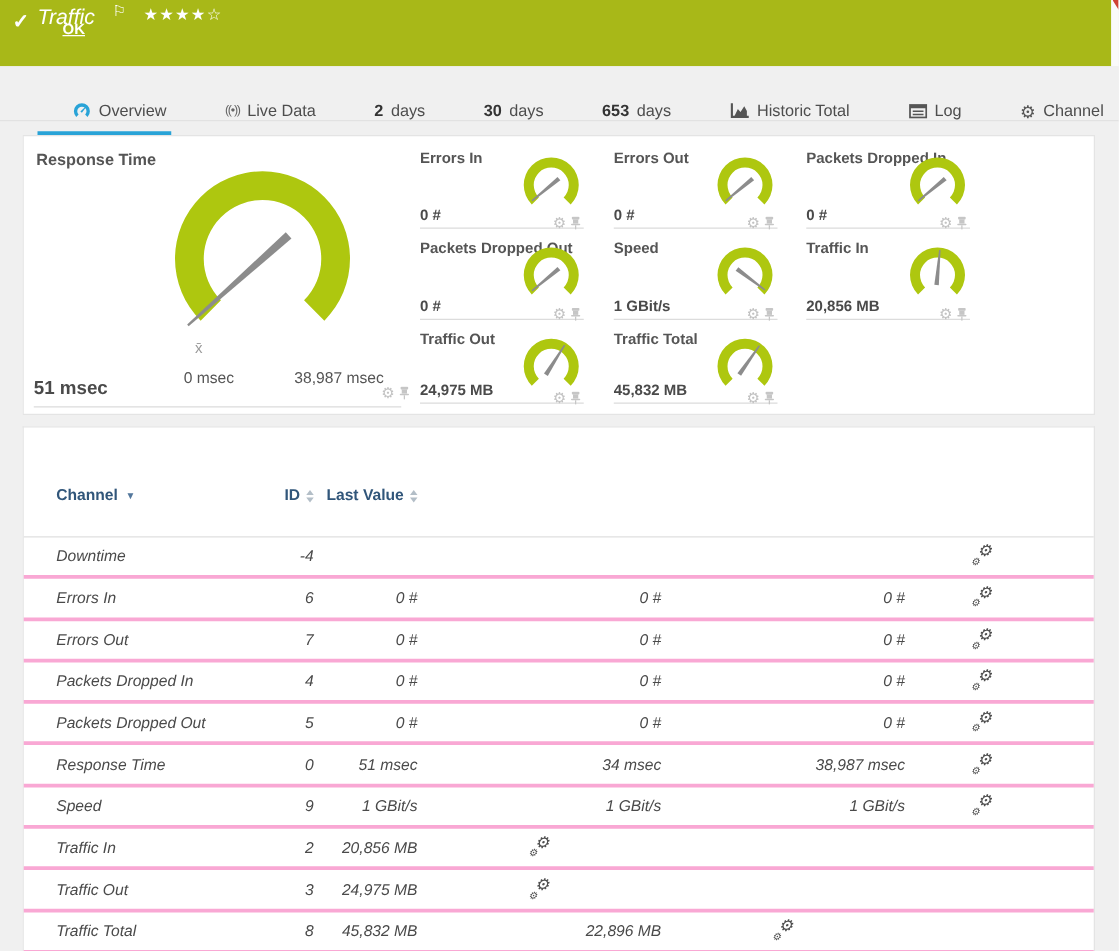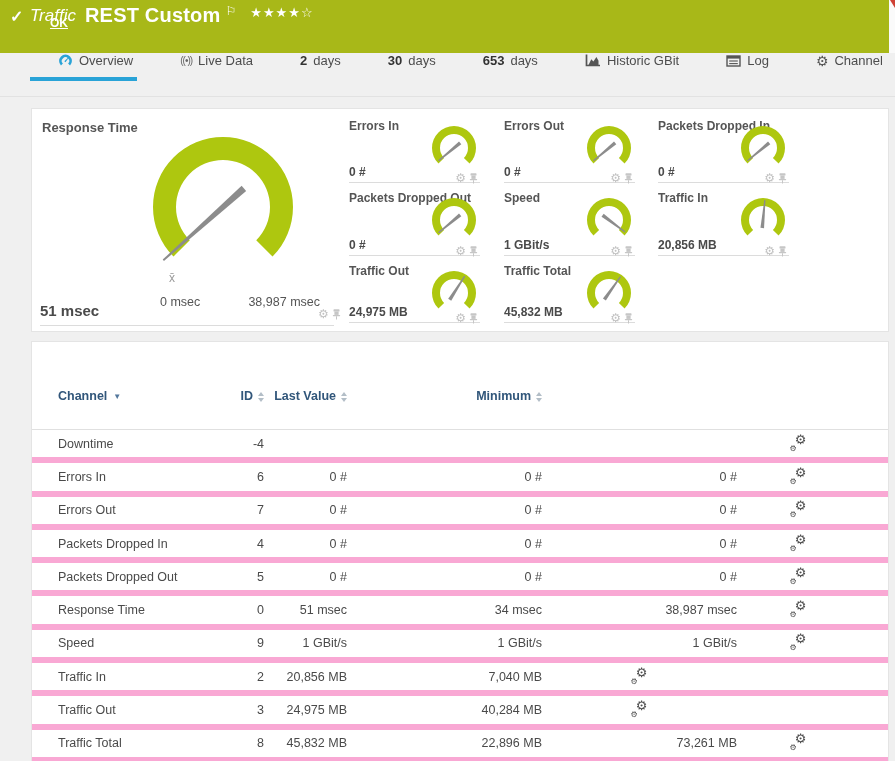--- a/index.html
+++ b/index.html
@@ -17,28 +17,28 @@
   .hline1 { position:absolute; left:30px; top:4px; display:flex; align-items:center; }
   .kind { font-style:italic; font-size:17px; font-weight:500; margin-right:9px; }
   .title { font-size:20px; font-weight:bold; letter-spacing:0.2px; }
   .flag { font-size:12px; margin:-10px 0 0 5px; }
   .stars { font-size:13px; letter-spacing:1px; margin:-6px 0 0 14px; }
   .ok { position:absolute; left:50px; top:16px; font-size:12px; font-weight:bold;text-decoration:underline; }
   .edge { position:absolute; right:0; top:0; width:6px; height:53px; background:#fafafa; }
   .edge-red { position:absolute; right:0; top:0; width:5px; height:8px; background:#cf4135; clip-path:polygon(0 0,100% 0,100% 100%); }
   
   .tabbar { position:absolute; left:0; top:53px; width:895px; height:44px; background:var(--page-bg,#f0f0f0); border-bottom:1px solid #e2e2e2; }
-  .tabbar-inner { display:flex; align-items:flex-start; height:100%; justify-content:space-between; padding:0 12px 0 58px; }
+  .tabbar-inner { display:flex; align-items:flex-end; height:100%; justify-content:space-between; padding:0 12px 0 58px; }
   .tab { display:flex; align-items:center; gap:6px; font-size:13px; color:#4d4d4d; cursor:pointer; position:relative; white-space:nowrap; }
   .tab .tnum { font-weight:bold; color:#333; }
   .tab.active::after { content:""; position:absolute; left:-28px; right:-4px; bottom:-13px; height:4px; background:var(--accent-blue,#29a3d7); }
   .bcast { font-size:10px; letter-spacing:-1px; color:#666; }
   .tabgear { font-size:14px; color:#555; line-height:1; }
   
-  .card { position:absolute; left:31px; width:858px; background:#fff; border:1px solid #e4e4e4; }
+  .card { position:absolute; left:18px; width:858px; background:#fff; border:1px solid #e4e4e4; }
   .card1 { top:108px; height:224px; }
   .card2 { top:341px; height:421px; border-bottom:none; }
   
   .rt-label { position:absolute; left:10px; top:11px; font-size:13px; font-weight:bold; color:#555; }
   .biggauge { position:absolute; left:78px; top:14px; width:230px; height:170px; }
   .meanx { position:absolute; left:137px; top:162px; font-size:12px; color:#9a9a9a; }
   .minl { position:absolute; left:128px; top:186px; font-size:12.5px; color:#555; }
   .maxl { position:absolute; left:190px; top:186px; width:98px; text-align:right; font-size:12.5px; color:#555; }
   .rtval { position:absolute; left:8px; top:193px; font-size:15px; font-weight:bold; color:#4a4a4a; }
   .rticons { position:absolute; left:286px; top:199px; }
@@ -56,35 +56,34 @@
   .thead, .tr { display:grid; grid-template-columns:150px 56px 83px 195px 195px 1fr; padding:0 28px 0 26px; }
   .thead { height:88px; padding-top:47px; border-bottom:1px solid #e0e0e0; align-items:start;
            color:var(--table-header-blue,#31567a); font-weight:bold; font-size:12.5px; line-height:15px; }
   .th { white-space:normal; }
   .th.right { text-align:right; }
   .caret { display:inline-block; font-size:8px; color:#53779c; margin-left:6px; vertical-align:1px; }
   .sort { display:inline-flex; flex-direction:column; margin-left:5px; gap:2px; vertical-align:middle; }
   .sort i { display:block; width:0; height:0; border-left:3.5px solid transparent; border-right:3.5px solid transparent; }
   .sort .su { border-bottom:4px solid #b3bec7; }
   .sort .sd { border-top:4px solid #b3bec7; }
-  .tr { height:33.3px; align-items:center; border-bottom:6px solid #f9a8d4; font-size:12.5px; color:#4a4a4a; }
+  .tr { height:33.3px; align-items:center; border-bottom:3px solid #f9a8d4; font-size:12.5px; color:#4a4a4a;font-style:italic; }
   .td.num { text-align:right; }
   .gearcell { display:flex; justify-content:center; }
   .rowgear { position:relative; display:inline-block; width:16px; height:16px; cursor:pointer; }
   .rowgear .g1 { position:absolute; right:0; top:-3px; font-size:13px; color:#4f4f4f; line-height:1; }
   .rowgear .g2 { position:absolute; left:-1px; bottom:-1px; font-size:8px; color:#4f4f4f; line-height:1; }
 </style>
 </head>
 <body>
 
 <div class="header">
   <span class="check">✓</span>
   <div class="hline1">
     <span class="kind">Traffic</span>
-    <span class="title">REST Custom</span>
     <span class="flag">⚐</span>
     <span class="stars">★★★★☆</span>
   </div>
   <span class="ok">OK</span>
 </div>
 <div class="edge">
   <span class="edge-red"></span>
 </div>
 
 <div class="tabbar">
@@ -110,21 +109,21 @@
       </div>
       <div class="tab">
         <b class="tnum">653</b>
         <span class="tlbl">days</span>
       </div>
       <div class="tab">
         <svg width="16" height="13" viewBox="0 0 16 13">
           <path d="M1.5,0.5 V11.5 H15" stroke="#555" stroke-width="1.7" fill="none"></path>
           <path d="M3.5,11 L6.3,5.2 8.4,7.6 11.4,3 13.5,6.8 V11 Z" fill="#555"></path>
         </svg>
-        <span class="tlbl">Historic GBit</span>
+        <span class="tlbl">Historic Total</span>
       </div>
       <div class="tab">
         <svg width="15" height="12" viewBox="0 0 15 12">
           <rect x="1" y="1" width="13" height="10" fill="none" stroke="#555" stroke-width="1.4"></rect>
           <rect x="1" y="1" width="13" height="2.6" fill="#555"></rect>
           <line x1="3.2" y1="6" x2="11.8" y2="6" stroke="#555" stroke-width="1.1"></line>
           <line x1="3.2" y1="8.6" x2="11.8" y2="8.6" stroke="#555" stroke-width="1.1"></line>
         </svg>
         <span class="tlbl">Log</span>
       </div>
@@ -297,24 +296,20 @@
   <div class="thead">
       <span class="th">Channel<span class="caret">▼</span></span>
       <span class="th right">ID<span class="sort">
           <i class="su"></i>
           <i class="sd"></i>
         </span></span>
       <span class="th right">Last Value<span class="sort">
           <i class="su"></i>
           <i class="sd"></i>
         </span></span>
-      <span class="th right">Minimum<span class="sort">
-          <i class="su"></i>
-          <i class="sd"></i>
-        </span></span>
       <span class="th"></span>
     </div>
   <div class="tbody">
       <div class="tr">
         <span class="td ch">Downtime</span>
         <span class="td num">-4</span>
         <span class="td num"></span>
         <span class="td num"></span>
         <span class="td num"></span>
         <span class="td gearcell">
@@ -399,46 +394,43 @@
           <span class="rowgear">
             <span class="g1">⚙</span>
             <span class="g2">⚙</span>
           </span>
         </span>
       </div>
       <div class="tr">
         <span class="td ch">Traffic In</span>
         <span class="td num">2</span>
         <span class="td num">20,856 MB</span>
-        <span class="td num">7,040 MB</span>
         <span class="td gearcell">
           <span class="rowgear">
             <span class="g1">⚙</span>
             <span class="g2">⚙</span>
           </span>
         </span>
       </div>
       <div class="tr">
         <span class="td ch">Traffic Out</span>
         <span class="td num">3</span>
         <span class="td num">24,975 MB</span>
-        <span class="td num">40,284 MB</span>
         <span class="td gearcell">
           <span class="rowgear">
             <span class="g1">⚙</span>
             <span class="g2">⚙</span>
           </span>
         </span>
       </div>
       <div class="tr">
         <span class="td ch">Traffic Total</span>
         <span class="td num">8</span>
         <span class="td num">45,832 MB</span>
         <span class="td num">22,896 MB</span>
-        <span class="td num">73,261 MB</span>
         <span class="td gearcell">
           <span class="rowgear">
             <span class="g1">⚙</span>
             <span class="g2">⚙</span>
           </span>
         </span>
       </div>
     </div>
 </div>
 

